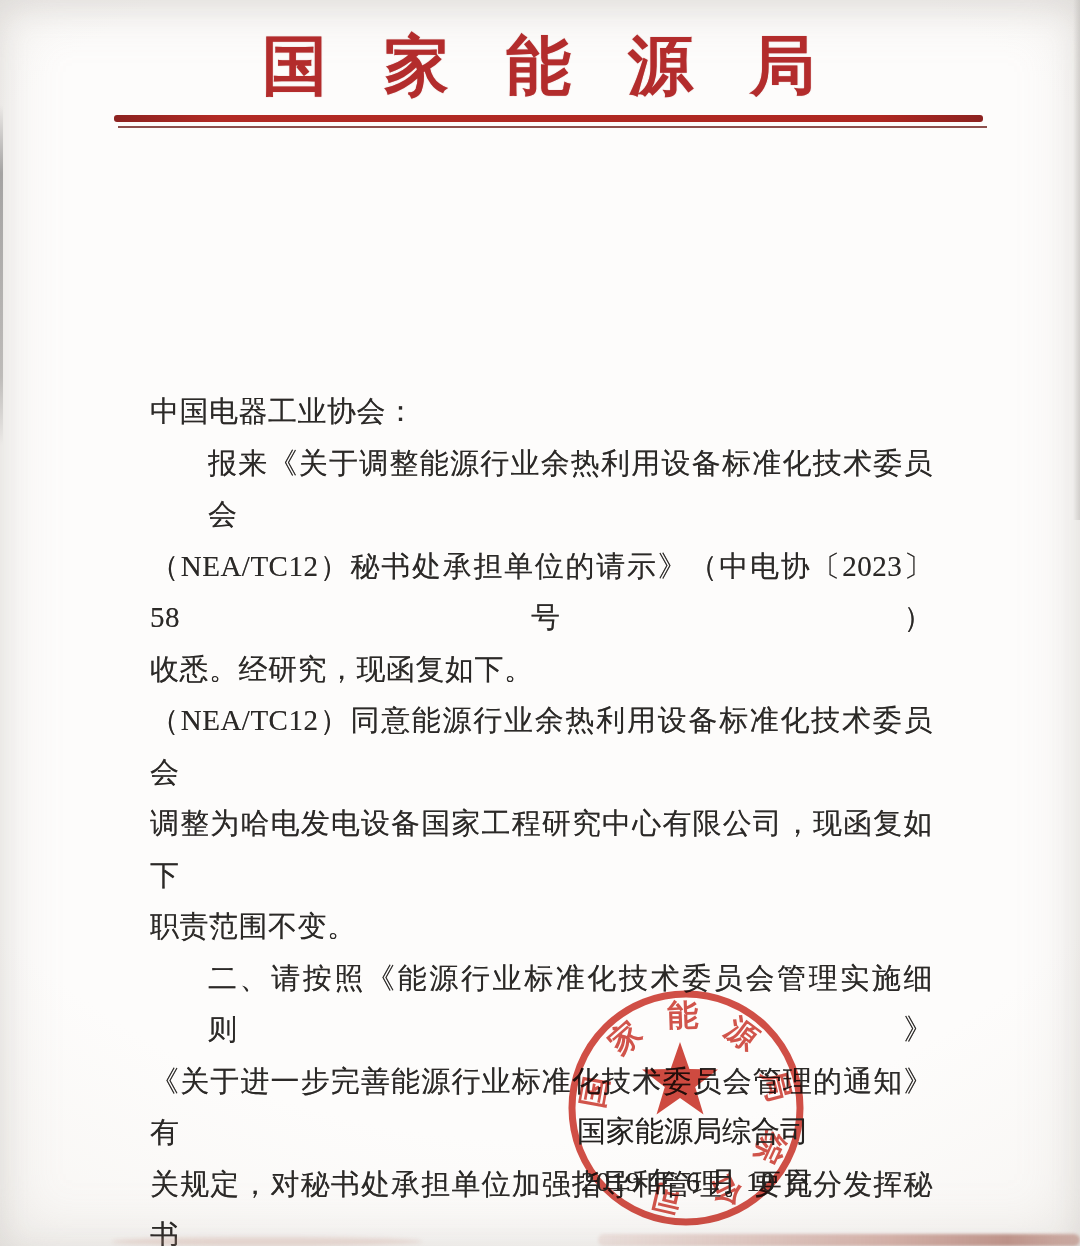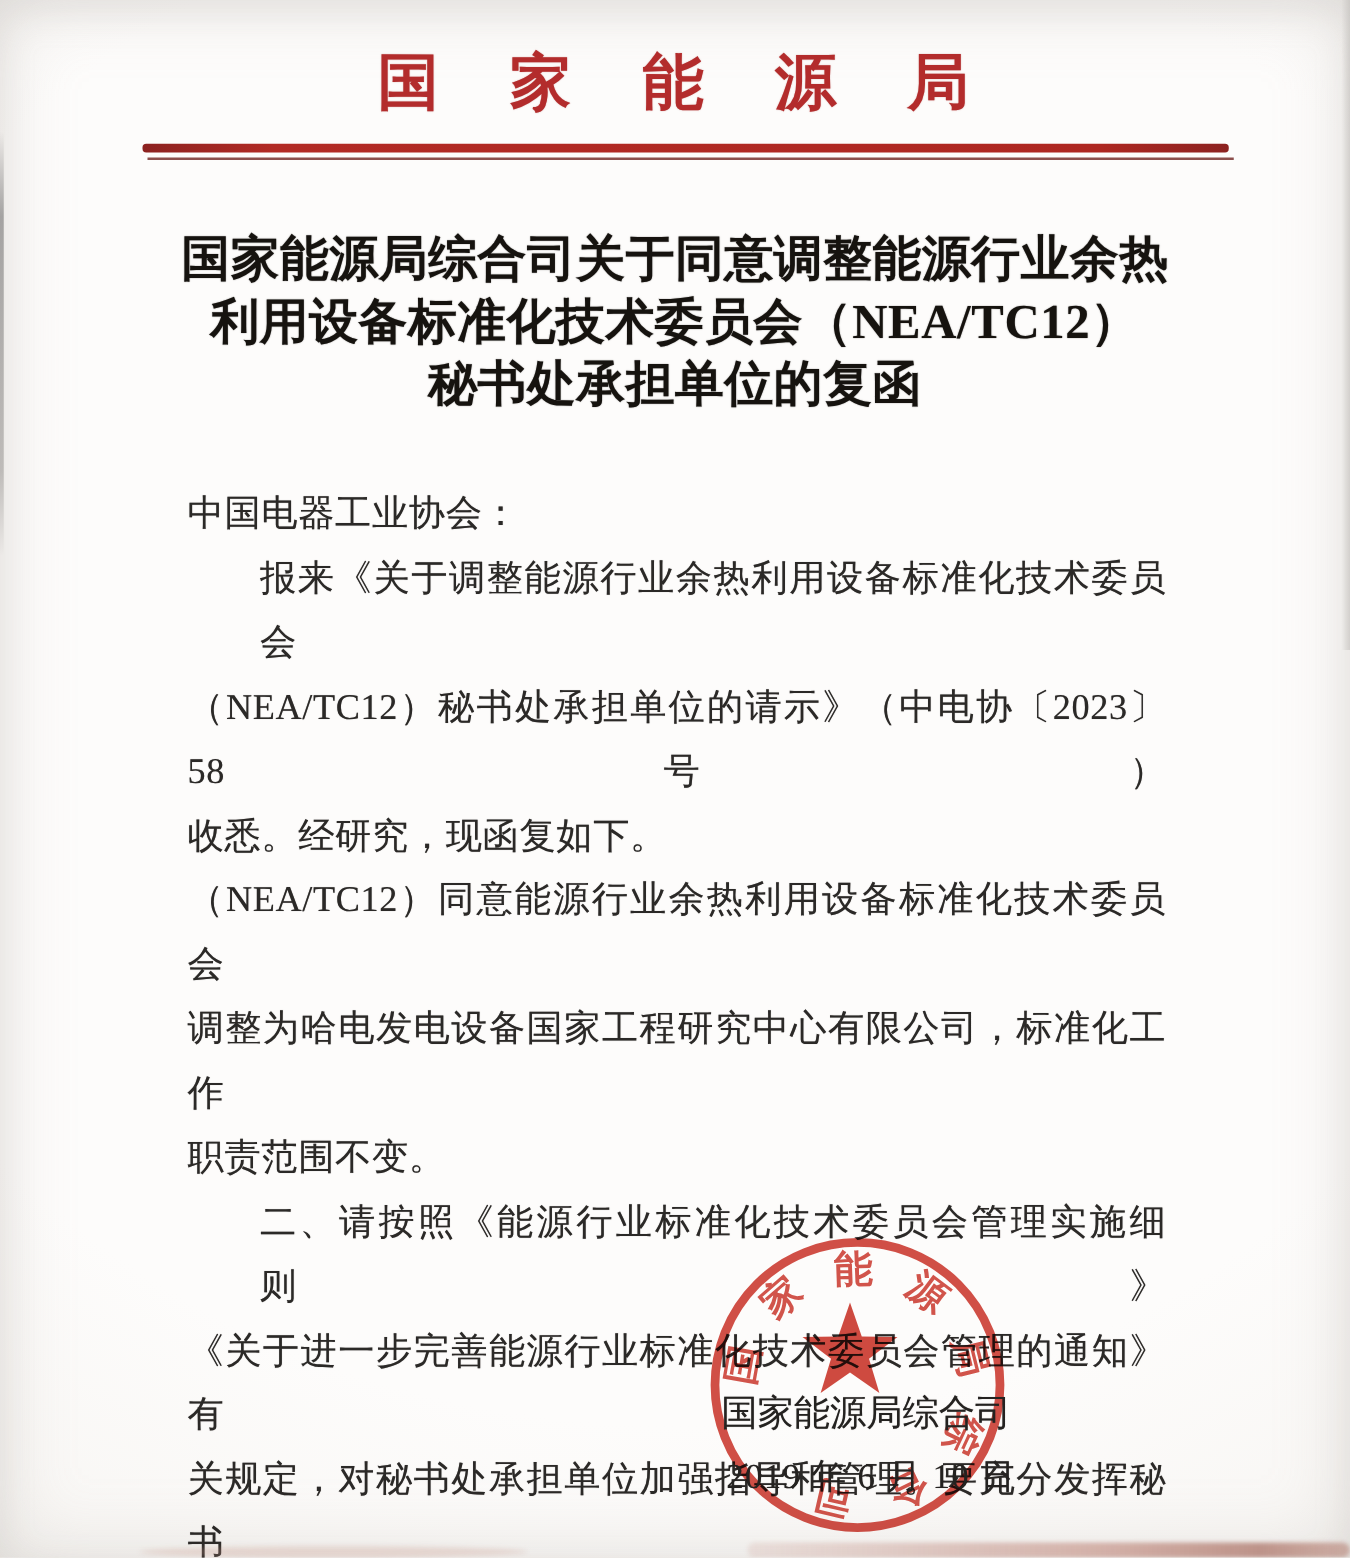--- a/index.html
+++ b/index.html
@@ -11,21 +11,21 @@
   .page{
     position:relative;width:1080px;height:1246px;
     background:radial-gradient(ellipse 120% 90% at 50% 42%, #fdfcfb 55%, #f6f4f1 82%, #edebe7 100%);
     box-shadow:inset 0 0 60px rgba(175,170,162,.30), inset 0 10px 28px rgba(190,186,180,.22);
   }
 
   
   .agency{
     position:absolute;top:24px;left:0;width:100%;box-sizing:border-box;
     text-align:center;padding-left:54px;
-    font-size:49px;line-height:84px;font-weight:bold;
+    font-size:65px;line-height:84px;font-weight:bold;
     letter-spacing:57px;color:#b32c2c;
     text-shadow:0 0 1px rgba(160,40,40,.5);
     white-space:nowrap;
   }
   .rule-thick{
     position:absolute;left:114px;top:115px;width:869px;height:7px;
     background:linear-gradient(to right,#8c2220,#b22a24 12%,#ae2721 88%,#8c2220);
     border-radius:3px;
   }
   .rule-thin{
@@ -100,33 +100,28 @@
 </style>
 </head>
 <body>
 
 <div class="page">
 
   <div class="agency">国家能源局</div>
   <div class="rule-thick"></div>
   <div class="rule-thin"></div>
 
-  <div class="doc-title">
-    <div class="t-line">国家能源局综合司关于同意调整能源行业余热</div>
-    <div class="t-line">利用设备标准化技术委员会（NEA/TC12）</div>
-    <div class="t-line">秘书处承担单位的复函</div>
-  </div>
 
   <div class="body-text" id="body-lines">
       <div class="body-line">中国电器工业协会：</div>
       <div class="body-line j ind">报来《关于调整能源行业余热利用设备标准化技术委员会</div>
       <div class="body-line j">（NEA/TC12）秘书处承担单位的请示》（中电协〔2023〕58 号）</div>
       <div class="body-line">收悉。经研究，现函复如下。</div>
       <div class="body-line j">（NEA/TC12）同意能源行业余热利用设备标准化技术委员会</div>
-      <div class="body-line j">调整为哈电发电设备国家工程研究中心有限公司，标准化工作</div>
+      <div class="body-line j">调整为哈电发电设备国家工程研究中心有限公司，现函复如下</div>
       <div class="body-line">职责范围不变。</div>
       <div class="body-line j ind">二、请按照《能源行业标准化技术委员会管理实施细则》</div>
       <div class="body-line j">《关于进一步完善能源行业标准化技术委员会管理的通知》有</div>
       <div class="body-line j">关规定，对秘书处承担单位加强指导和管理。要充分发挥秘书</div>
     </div>
 
   <div class="seal">
     <svg viewBox="0 0 240 240" width="240" height="240" xmlns="http://www.w3.org/2000/svg">
       <circle class="seal-ring" cx="120" cy="120" r="114"></circle>
       <path class="seal-star" d="M114,54 L123.4,81.1 L152,81.6 L129.2,98.9 L137.5,126.4 L114,110 L90.5,126.4 L98.8,98.9 L76,81.6 L104.6,81.1 Z"></path>

